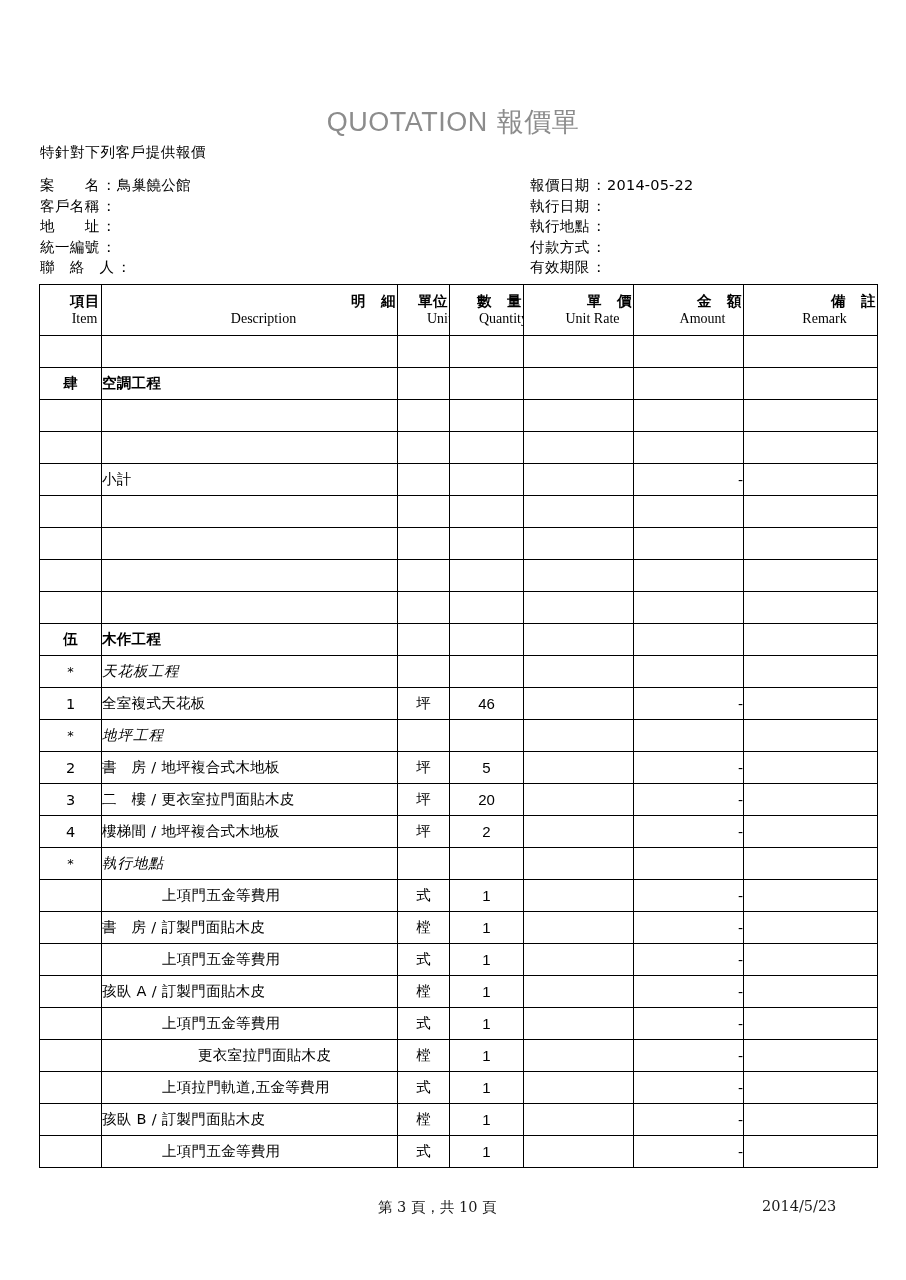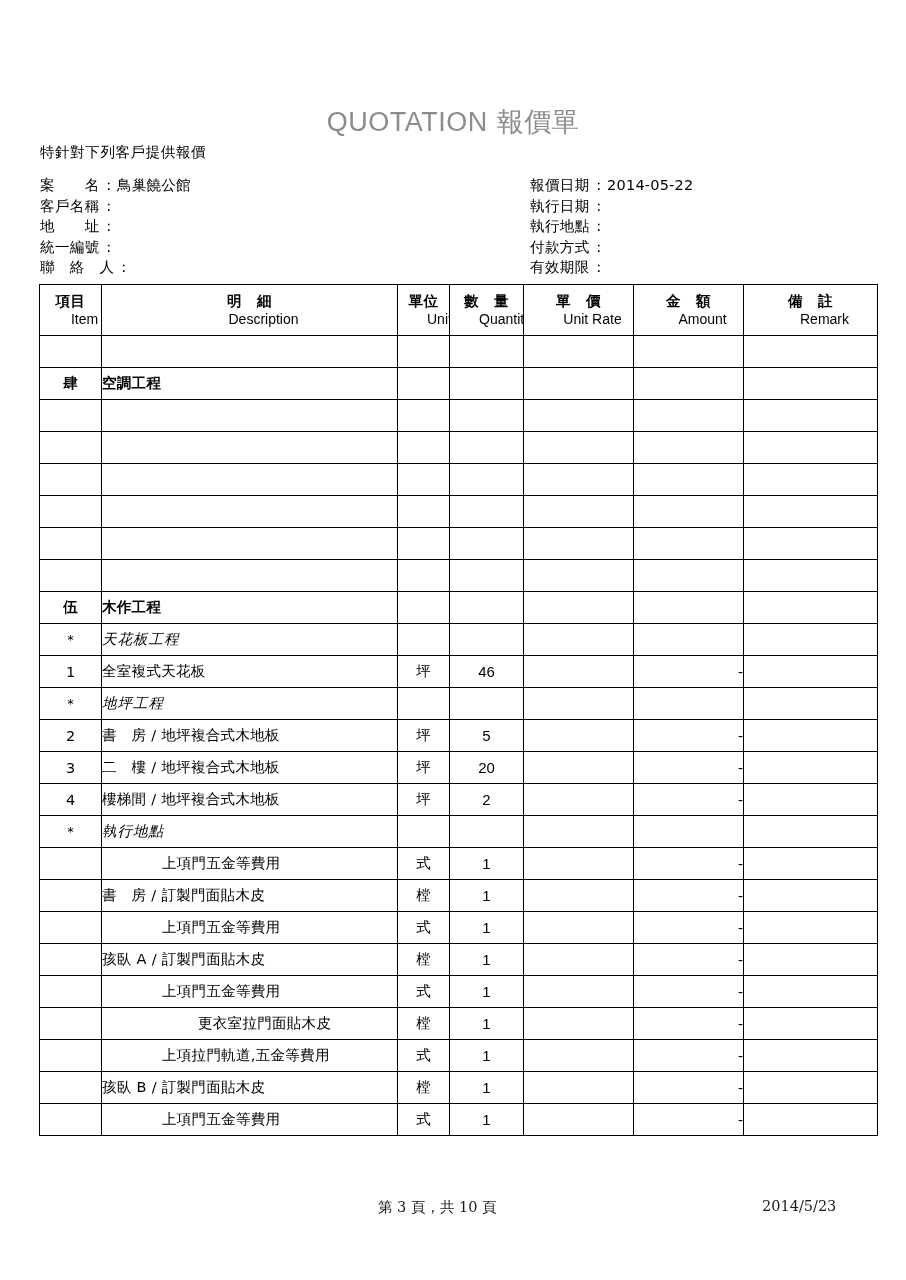--- a/index.html
+++ b/index.html
@@ -97,26 +97,27 @@
     height: 46px;
     text-align: center;
     padding: 2px 1px;
   }
   .hd-zh {
     display: block;
     font-size: 14.5px;
     font-weight: bold;
     line-height: 18px;
     letter-spacing: 0.5px;
+    text-align: right;
   }
   .hd-en {
     display: block;
     font-size: 14px;
     line-height: 18px;
-    font-family: Liberation Sans, sans-serif;
+    font-family: Liberation Serif, serif;
     margin-left: 28px;
   }
 
   
   .quote-table tbody td { height: 31px; }
 
   .c-item   { text-align: center; font-size: 14.5px; }
   .c-desc   { text-align: left;   padding-left: 8px; font-size: 14.5px; letter-spacing: 0.3px; }
   .c-unit   { text-align: center; font-size: 14.5px; }
   .c-qty    { text-align: center; font-size: 15px; font-family: "Liberation Sans", sans-serif; }
@@ -245,20 +246,29 @@
           <td class="c-item"></td>
           <td class="c-desc"></td>
           <td class="c-unit"></td>
           <td class="c-qty"></td>
           <td class="c-rate"></td>
           <td class="c-amount"></td>
           <td class="c-remark"></td>
         </tr>
         <tr>
           <td class="c-item"></td>
+          <td class="c-desc">小計</td>
+          <td class="c-unit"></td>
+          <td class="c-qty"></td>
+          <td class="c-rate"></td>
+          <td class="c-amount">-</td>
+          <td class="c-remark"></td>
+        </tr>
+        <tr>
+          <td class="c-item"></td>
           <td class="c-desc"></td>
           <td class="c-unit"></td>
           <td class="c-qty"></td>
           <td class="c-rate"></td>
           <td class="c-amount"></td>
           <td class="c-remark"></td>
         </tr>
         <tr>
           <td class="c-item"></td>
           <td class="c-desc"></td>
@@ -326,21 +336,21 @@
           <td class="c-item">2</td>
           <td class="c-desc">書　房 / 地坪複合式木地板</td>
           <td class="c-unit">坪</td>
           <td class="c-qty">5</td>
           <td class="c-rate"></td>
           <td class="c-amount">-</td>
           <td class="c-remark"></td>
         </tr>
         <tr>
           <td class="c-item">3</td>
-          <td class="c-desc">二　樓 / 地坪複合式木地板</td>
+          <td class="c-desc">二　樓 / 更衣室拉門面貼木皮</td>
           <td class="c-unit">坪</td>
           <td class="c-qty">20</td>
           <td class="c-rate"></td>
           <td class="c-amount">-</td>
           <td class="c-remark"></td>
         </tr>
         <tr>
           <td class="c-item">4</td>
           <td class="c-desc">樓梯間 / 地坪複合式木地板</td>
           <td class="c-unit">坪</td>

